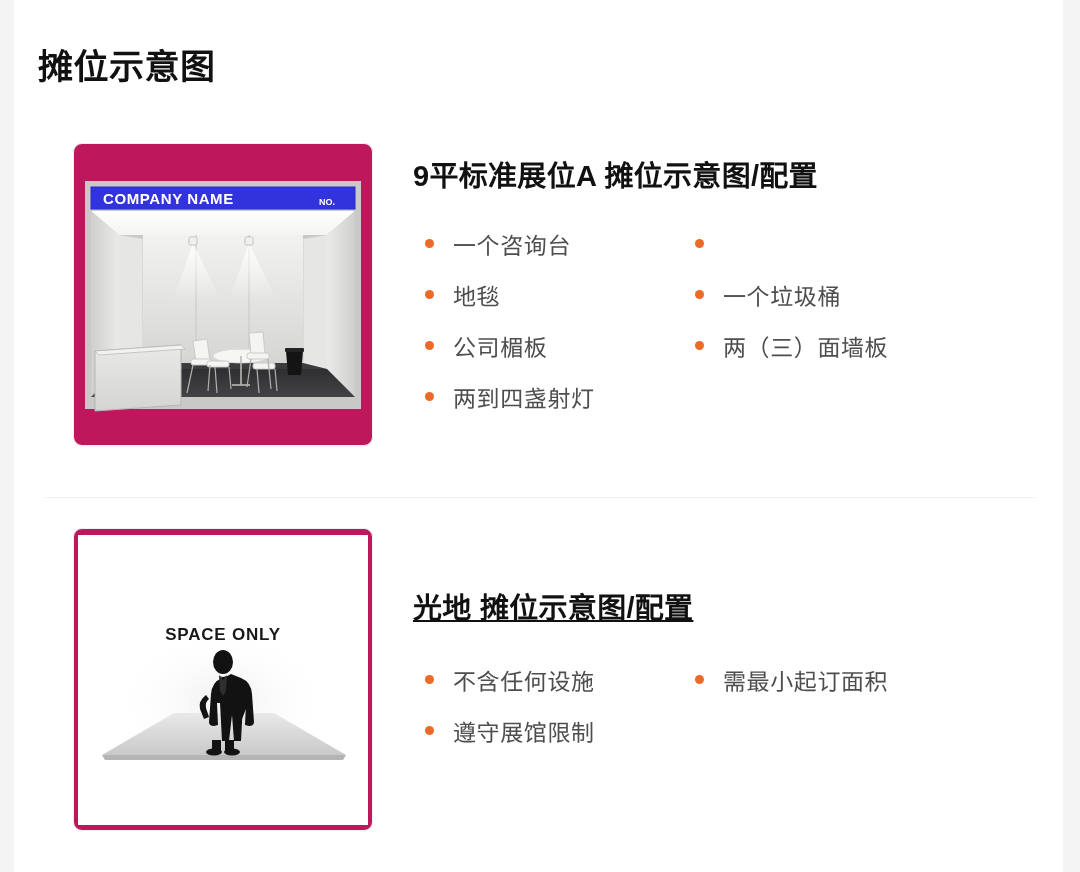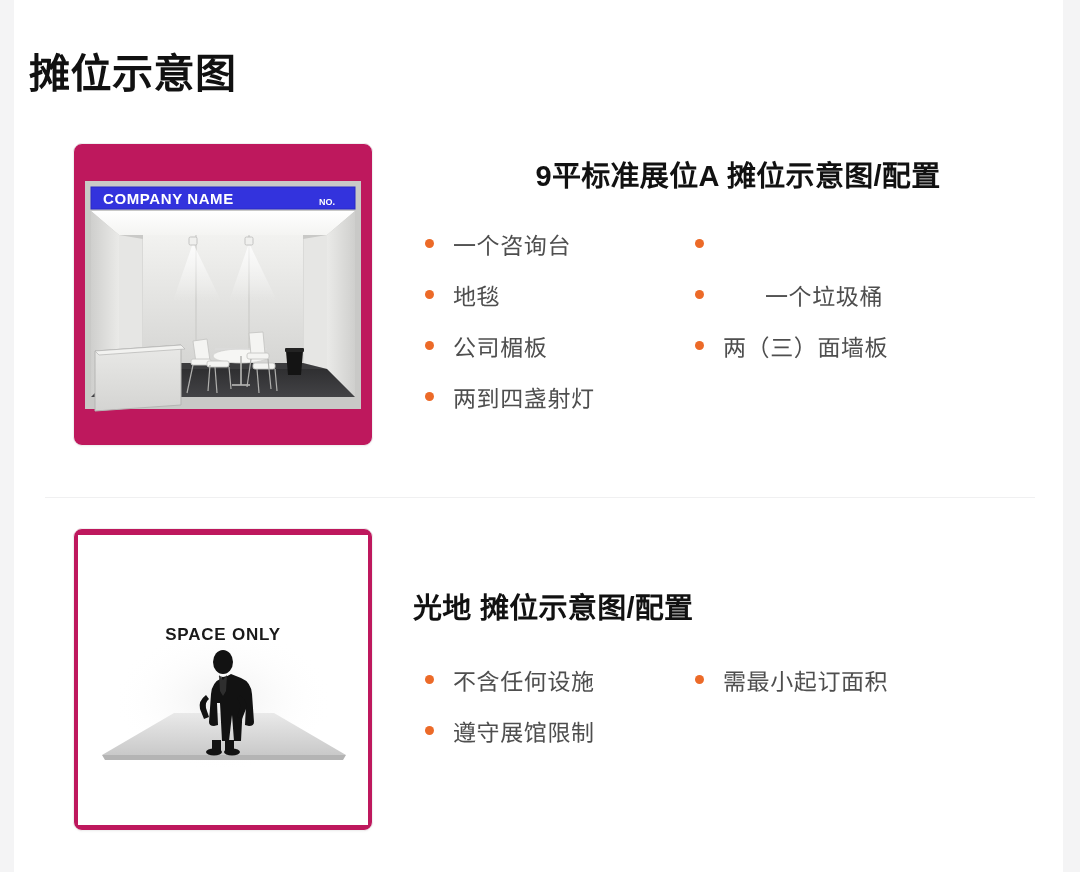--- a/index.html
+++ b/index.html
@@ -26,23 +26,23 @@
     position: absolute;
     left: 14px;
     top: 0;
     width: 1049px;
     height: 872px;
     background: #ffffff;
   }
 
   .page-title {
     position: absolute;
-    left: 15px;
+    left: 24px;
     top: 23px;
-    font-size: 41px;
+    font-size: 35px;
     line-height: 1.18;
     font-weight: 700;
     color: #111111;
     letter-spacing: 0.5px;
   }
 
   
   .section {
     position: absolute;
     left: 0;
@@ -96,21 +96,21 @@
   .section-2 .content { padding-top: 56px; }
 
   .section-heading {
     font-size: 29px;
     font-weight: 700;
     color: #111111;
     letter-spacing: 0.3px;
     margin: 0 0 24px 0;
     white-space: nowrap;
   }
-  .section-2 .section-heading { margin-bottom: 28px; }
+  .section-2 .section-heading { margin-bottom: 28px; text-decoration: underline; }
 
   .feature-grid {
     display: grid;
     grid-template-columns: 270px 270px;
     column-gap: 0px;
     row-gap: 0px;
     padding-left: 12px;
   }
 
   .feature-item {
@@ -238,36 +238,36 @@
             <rect x="204" y="175" width="19" height="4" rx="1" fill="#232323"></rect>
 
             <rect x="10" y="14" width="264" height="22" fill="#3333dd" stroke="#2a2ac4" stroke-width="1"></rect>
             <text x="22" y="31" font-family="Liberation Sans, sans-serif" font-size="15" font-weight="700" fill="#ffffff" letter-spacing="0.6">COMPANY NAME</text>
             <text x="238" y="32" font-family="Liberation Sans, sans-serif" font-size="9" font-weight="700" fill="#ffffff">NO.</text>
           </svg>
         </div>
       </div>
 
       <div class="content">
-        <div class="section-heading" style="color: rgb(17, 17, 17); text-align: center;">9平标准展位A 摊位示意图/配置</div>
+        <div class="section-heading" style="color: rgb(17, 17, 17);">9平标准展位A 摊位示意图/配置</div>
 
         <div class="feature-grid">
           <div class="feature-item col-left" style="color: rgb(78, 78, 78);">
             <span class="feature-bullet" style="background: rgb(236, 106, 40);"></span>
             <span>一个咨询台</span>
           </div>
           <div class="feature-item col-right" style="color: rgb(78, 78, 78);">
             <span class="feature-bullet" style="background: rgb(236, 106, 40);"></span>
           </div>
 
           <div class="feature-item col-left" style="color: rgb(78, 78, 78);">
             <span class="feature-bullet" style="background: rgb(236, 106, 40);"></span>
             <span>地毯</span>
           </div>
-          <div class="feature-item col-right" style="color: rgb(78, 78, 78); gap: 42px;">
+          <div class="feature-item col-right" style="color: rgb(78, 78, 78);">
             <span class="feature-bullet" style="background: rgb(236, 106, 40);"></span>
             <span>一个垃圾桶</span>
           </div>
 
           <div class="feature-item col-left" style="color: rgb(78, 78, 78);">
             <span class="feature-bullet" style="background: rgb(236, 106, 40);"></span>
             <span>公司楣板</span>
           </div>
           <div class="feature-item col-right" style="color: rgb(78, 78, 78);">
             <span class="feature-bullet" style="background: rgb(236, 106, 40);"></span>

